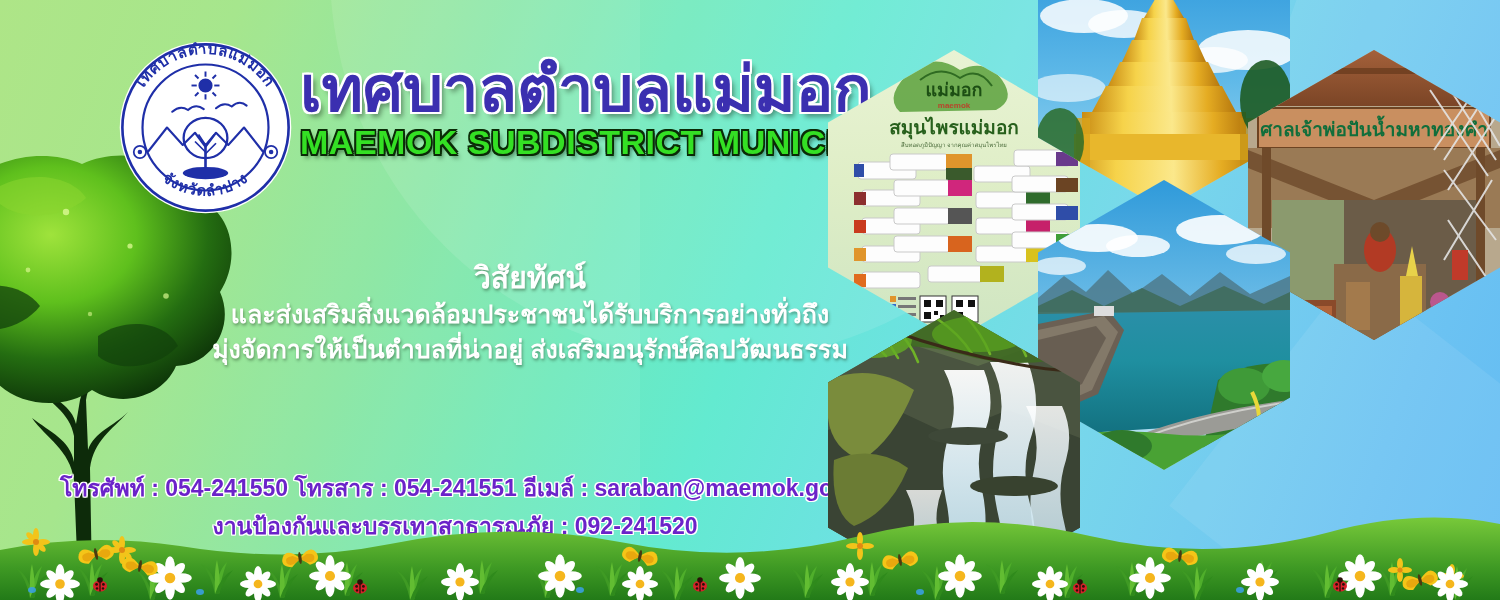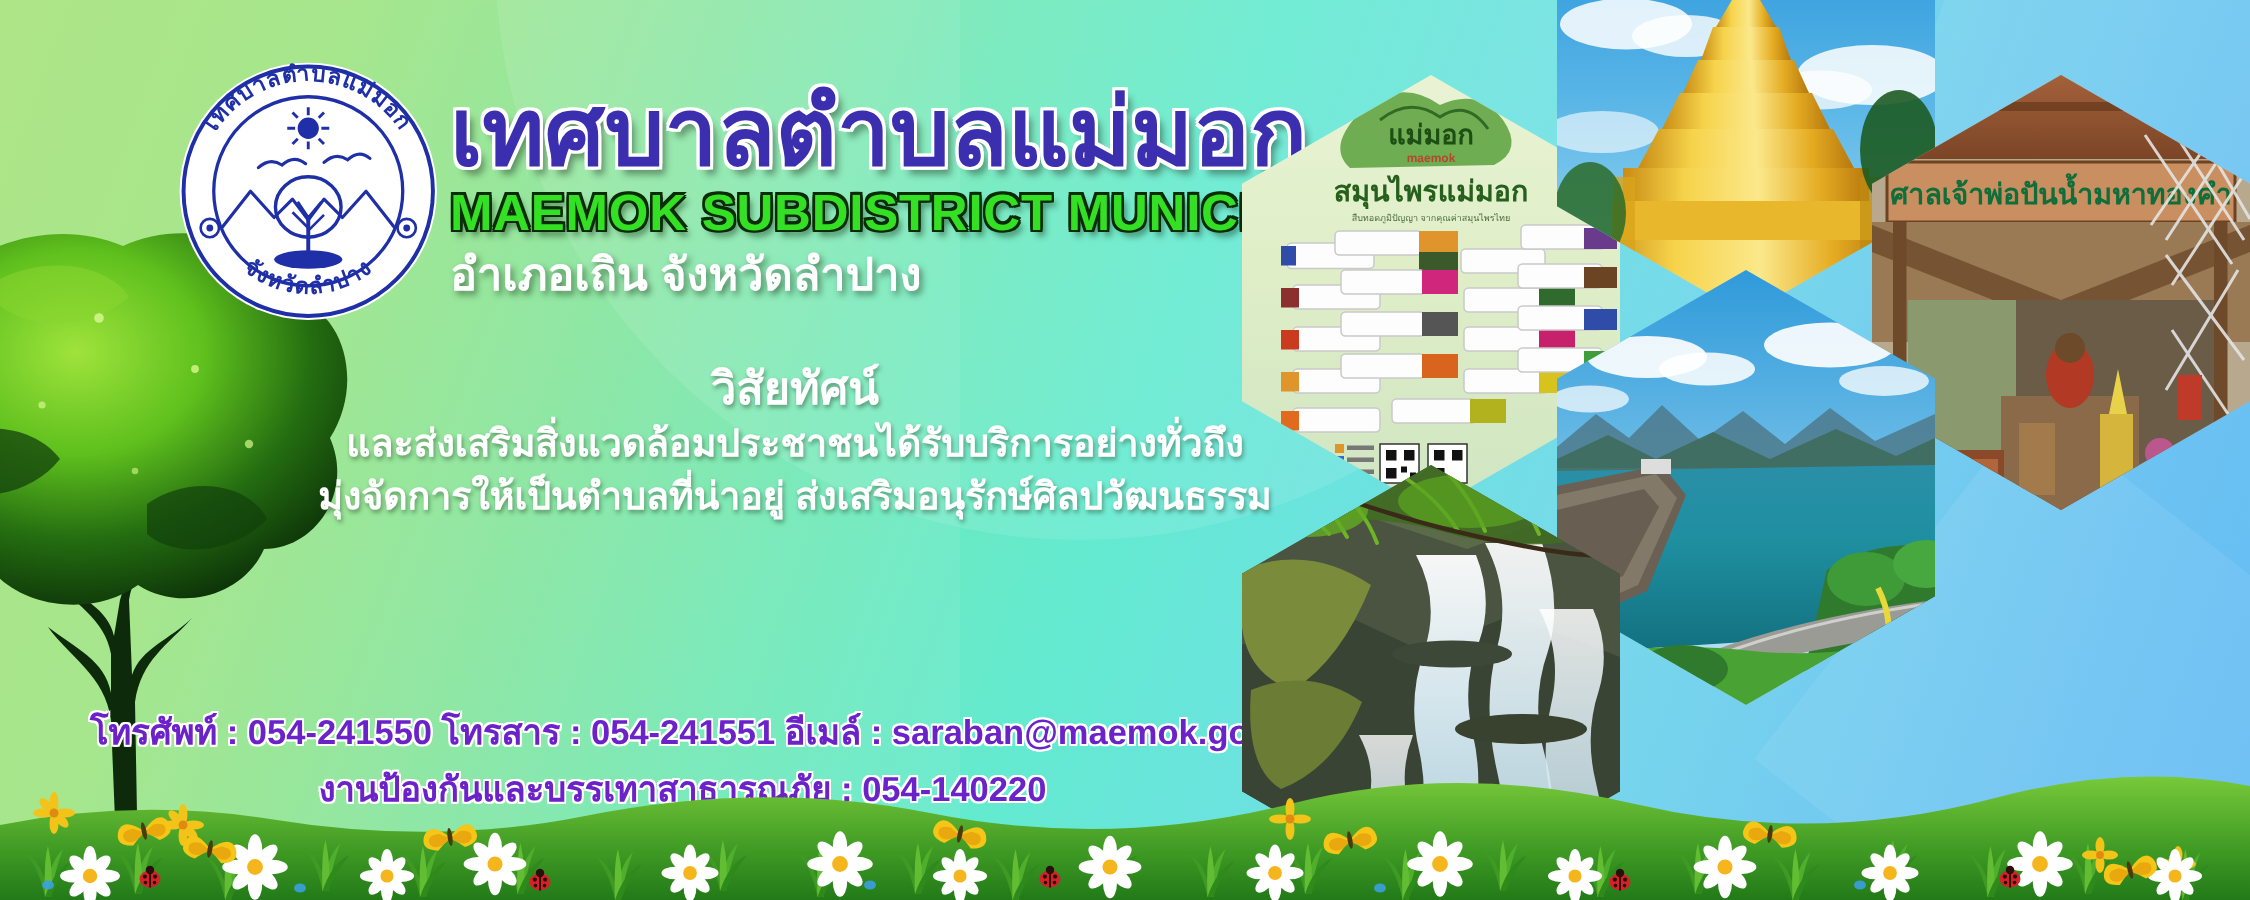--- a/index.html
+++ b/index.html
@@ -76,21 +76,21 @@
   #org-subtitle-th {
     margin-top:8px;
     font-size:30px; font-weight:bold; line-height:1.1;
     color:#ffffff;
     text-shadow:2px 3px 4px rgba(30,60,30,0.55);
     white-space:nowrap;
   }
 
   
   #vision-block {
-    position:absolute; left:200px; top:241px; width:660px;
+    position:absolute; left:200px; top:259px; width:660px;
     text-align:center;
   }
   #vision-heading {
     font-size:30px; font-weight:bold; color:#ffffff; line-height:1.25;
     text-shadow:1px 2px 3px rgba(30,60,30,0.45);
   }
   .vision-line {
     font-size:25px; font-weight:bold; color:#ffffff; line-height:1.42;
     text-shadow:1px 2px 3px rgba(30,60,30,0.45);
     white-space:nowrap;
@@ -218,32 +218,31 @@
       <path d="M100 150 L100 118" stroke="#1f2fa8" stroke-width="3"></path>
       <path d="M100 128 L88 116 M100 130 L112 118 M100 120 L92 108 M100 120 L110 108" stroke="#1f2fa8" stroke-width="2"></path>
       <ellipse cx="100" cy="112" rx="25" ry="23" fill="none" stroke="#1f2fa8" stroke-width="2.6"></ellipse>
       <ellipse cx="100" cy="152" rx="26" ry="7" fill="#1f2fa8"></ellipse>
     </g>
   </svg>
 
   <div id="title-block">
     <div id="org-title-th">เทศบาลตำบลแม่มอก</div>
     <div id="org-title-en">MAEMOK SUBDISTRICT MUNICIPALITY</div>
-    <div id="org-subtitle-th">อำเภอเถิน จังหวัดลำปาง</div>
   </div>
 
   <div id="vision-block">
     <div id="vision-heading">วิสัยทัศน์</div>
     <div class="vision-line">และส่งเสริมสิ่งแวดล้อมประชาชนได้รับบริการอย่างทั่วถึง</div>
     <div class="vision-line">มุ่งจัดการให้เป็นตำบลที่น่าอยู่ ส่งเสริมอนุรักษ์ศิลปวัฒนธรรม</div>
   </div>
 
   <div id="contact-block">
     <div class="contact-line">โทรศัพท์ : 054-241550  โทรสาร : 054-241551 อีเมล์ : saraban@maemok.go.th</div>
-    <div class="contact-line">งานป้องกันและบรรเทาสาธารณภัย : 054-140220</div>
+    <div class="contact-line">งานป้องกันและบรรเทาสาธารณภัย : 092-241520</div>
   </div>
 
   <div id="hex-collage">
 
     <div class="hex" style="left:28px; top:90px; width:252px; height:290px;">
       <svg class="hex-inner" viewBox="0 0 252 290" preserveAspectRatio="none">
         <defs>
           <linearGradient id="posterBg" x1="0" y1="0" x2="0" y2="1">
             <stop offset="0%" stop-color="#e9f3d4"></stop>
             <stop offset="45%" stop-color="#dfeec7"></stop>

